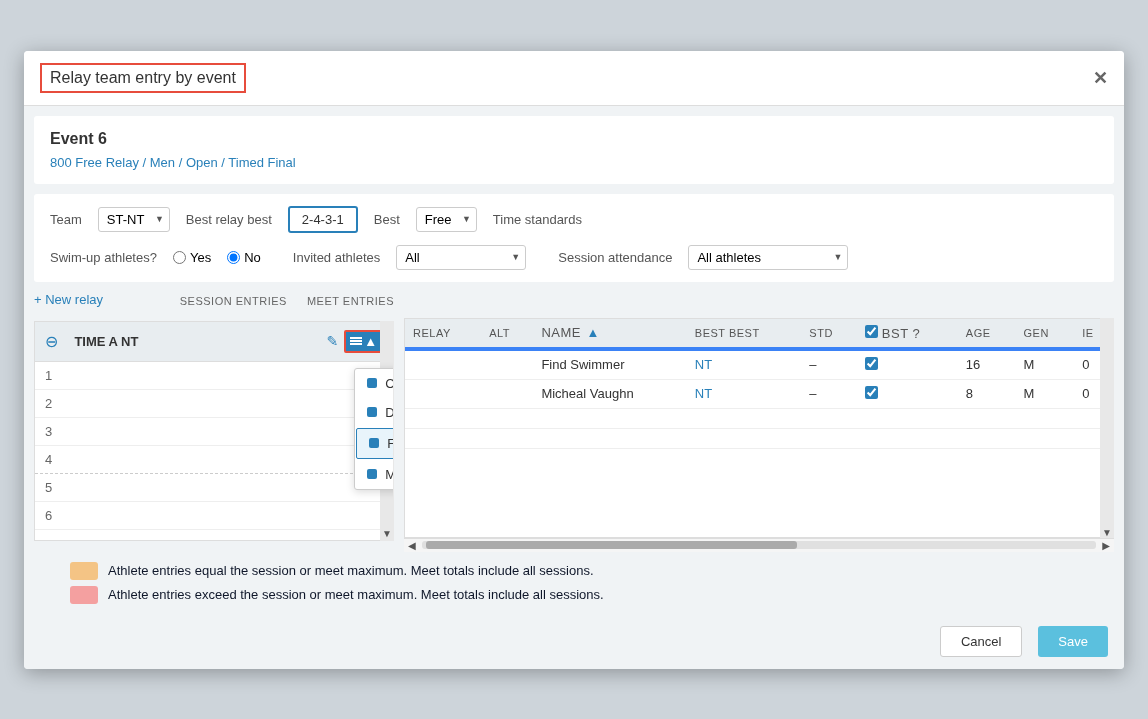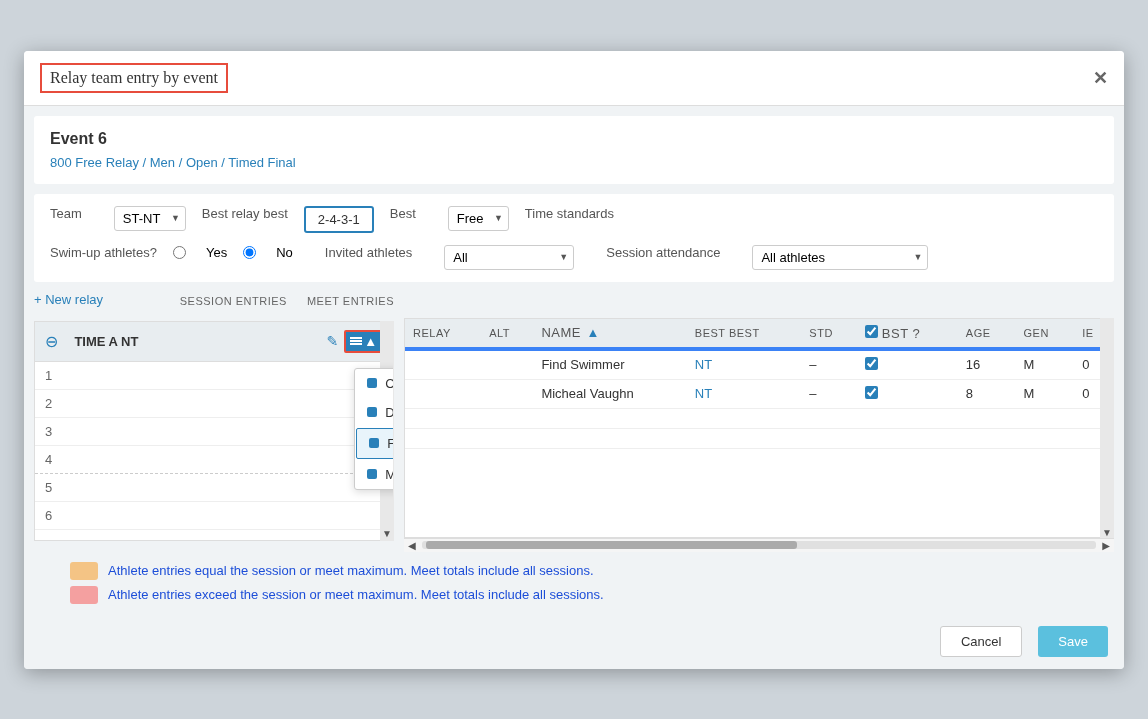--- a/index.html
+++ b/index.html
@@ -1,33 +1,33 @@
 <!DOCTYPE html>
 <html><head>
   <meta charset="utf-8">
   <style>
     * { box-sizing: border-box; margin: 0; padding: 0; font-family: Arial, sans-serif; font-size: 13px; }
     body { background: #cdd4da; display: flex; justify-content: center; align-items: center; min-height: 100vh; }
     .modal { background: #f0f3f5; width: 1100px; border-radius: 4px; box-shadow: 0 4px 20px rgba(0,0,0,0.3); overflow: hidden; }
     .modal-header { background: #fff; padding: 12px 16px; display: flex; justify-content: space-between; align-items: center; border-bottom: 1px solid #ddd; }
-    .modal-title { font-size: 16px; font-weight: normal; color: #333; border: 2px solid #e74c3c; padding: 4px 8px; font-family: Liberation Serif, serif; }
+    .modal-title { font-size: 16px; font-weight: normal; color: #333; border: 2px solid #e74c3c; padding: 4px 8px; }
     .close-btn { background: none; border: none; font-size: 18px; color: #666; cursor: pointer; font-weight: bold; }
     .event-section { background: #fff; margin: 10px; padding: 14px 16px; border-radius: 3px; }
     .event-number { font-size: 16px; font-weight: bold; color: #333; margin-bottom: 6px; }
     .event-desc { font-size: 14px; color: #333; }
     .event-desc span { color: #2980b9; }
     .controls-section { background: #fff; margin: 0 10px 10px; padding: 12px 16px; border-radius: 3px; }
-    .controls-row { display: flex; align-items: flex-start; gap: 16px; margin-bottom: 12px; }
+    .controls-row { display: flex; align-items: center; gap: 16px; margin-bottom: 12px; }
     .controls-row:last-child { margin-bottom: 0; }
     .control-label { color: #555; font-size: 13px; }
     .select-box { border: 1px solid #ccc; border-radius: 3px; padding: 4px 24px 4px 8px; font-size: 13px; background: #fff; appearance: none; -webkit-appearance: none; cursor: pointer; position: relative; }
-    .select-wrapper { position: relative; display: inline-block; margin-left: 16px; }
+    .select-wrapper { position: relative; display: inline-block; }
     .select-wrapper::after { content: '▼'; font-size: 9px; position: absolute; right: 6px; top: 50%; transform: translateY(-50%); pointer-events: none; color: #555; }
     .relay-order-box { border: 2px solid #2980b9; border-radius: 3px; padding: 4px 8px; font-size: 13px; color: #333; width: 70px; text-align: center; }
-    .radio-label { display: flex; align-items: center; gap: 20px; cursor: pointer; }
+    .radio-label { display: flex; align-items: center; gap: 4px; cursor: pointer; }
     .radio-input { cursor: pointer; }
     .main-content { display: flex; margin: 0 10px 10px; gap: 10px; }
     .left-panel { width: 360px; flex-shrink: 0; }
     .right-panel { flex: 1; }
     .new-relay-btn { color: #2980b9; cursor: pointer; font-size: 13px; margin-bottom: 8px; display: flex; align-items: center; gap: 4px; background: none; border: none; }
     .session-meet-tabs { display: flex; justify-content: flex-end; gap: 20px; font-size: 11px; color: #666; margin-bottom: 4px; letter-spacing: 0.5px; }
     .relay-table-container { border: 1px solid #ddd; background: #fff; height: 220px; overflow-y: auto; }
     .relay-header { background: #e8edf0; padding: 8px 10px; display: flex; align-items: center; gap: 8px; border-bottom: 1px solid #ddd; }
     .relay-header-title { font-weight: bold; font-size: 13px; color: #333; flex: 1; }
     .relay-actions { display: flex; gap: 4px; align-items: center; }
@@ -43,21 +43,21 @@
     .dropdown-item.highlighted { background: #e8f4fb; border: 1px solid #2980b9; margin: 1px; border-radius: 2px; }
     .minus-btn { background: none; border: none; color: #e74c3c; font-size: 16px; cursor: pointer; margin-right: 8px; }
     .athletes-table-container { border: 1px solid #ddd; background: #fff; height: 220px; overflow: hidden; }
     .athletes-table { width: 100%; border-collapse: collapse; }
     .athletes-table th { background: #e8edf0; padding: 6px 8px; text-align: left; font-size: 11px; color: #555; font-weight: normal; border-bottom: 4px solid #3b82f6; letter-spacing: 0.5px; white-space: nowrap; }
     .athletes-table td { padding: 6px 8px; border-bottom: 1px solid #eee; font-size: 13px; color: #333; white-space: nowrap; }
     .athletes-table th.sortable { cursor: pointer; }
     .sort-arrow { color: #2980b9; margin-left: 2px; }
     .checkbox-blue { accent-color: #2980b9; }
     .legend-section { margin: 0 10px 10px; }
-    .legend-item { display: flex; align-items: center; gap: 10px; margin-bottom: 6px; font-size: 12px; color: #1d4ed8; padding-left: 36px; }
+    .legend-item { display: flex; align-items: center; gap: 10px; margin-bottom: 6px; font-size: 12px; color: #0f172a; padding-left: 36px; }
     .legend-color { width: 28px; height: 18px; border-radius: 3px; }
     .legend-orange { background: #f4c485; }
     .legend-red { background: #f4a0a0; }
     .footer { background: #f0f3f5; padding: 12px 16px; display: flex; justify-content: flex-end; gap: 10px; }
     .cancel-btn { background: #fff; border: 1px solid #ccc; border-radius: 3px; padding: 7px 20px; cursor: pointer; color: #333; font-size: 13px; }
     .save-btn { background: #5bc0de; border: none; border-radius: 3px; padding: 7px 20px; cursor: pointer; color: #fff; font-size: 13px; margin-left: 6px; }
     .relay-section-relative { position: relative; }
     .horiz-nav { display: flex; align-items: center; background: #f5f5f5; border-top: 1px solid #ddd; height: 14px; }
     .horiz-nav-btn { background: none; border: none; cursor: pointer; font-size: 10px; color: #555; padding: 0 4px; }
   </style>
@@ -107,21 +107,21 @@
         <span>No</span>
       </label>
       <span class="control-label" style="margin-left:16px">Invited athletes</span>
       <div class="select-wrapper">
         <select class="select-box" style="width:130px">
           <option>All</option>
         </select>
       </div>
       <span class="control-label" style="margin-left:16px">Session attendance</span>
       <div class="select-wrapper">
-        <select class="select-box" style="width:176px">
+        <select class="select-box" style="width:160px">
           <option>All athletes</option>
         </select>
       </div>
     </div>
   </div>
 
   <div class="main-content">
 
     <div class="left-panel">
       <div style="display:flex; justify-content:space-between; align-items:center; margin-bottom:6px;">

